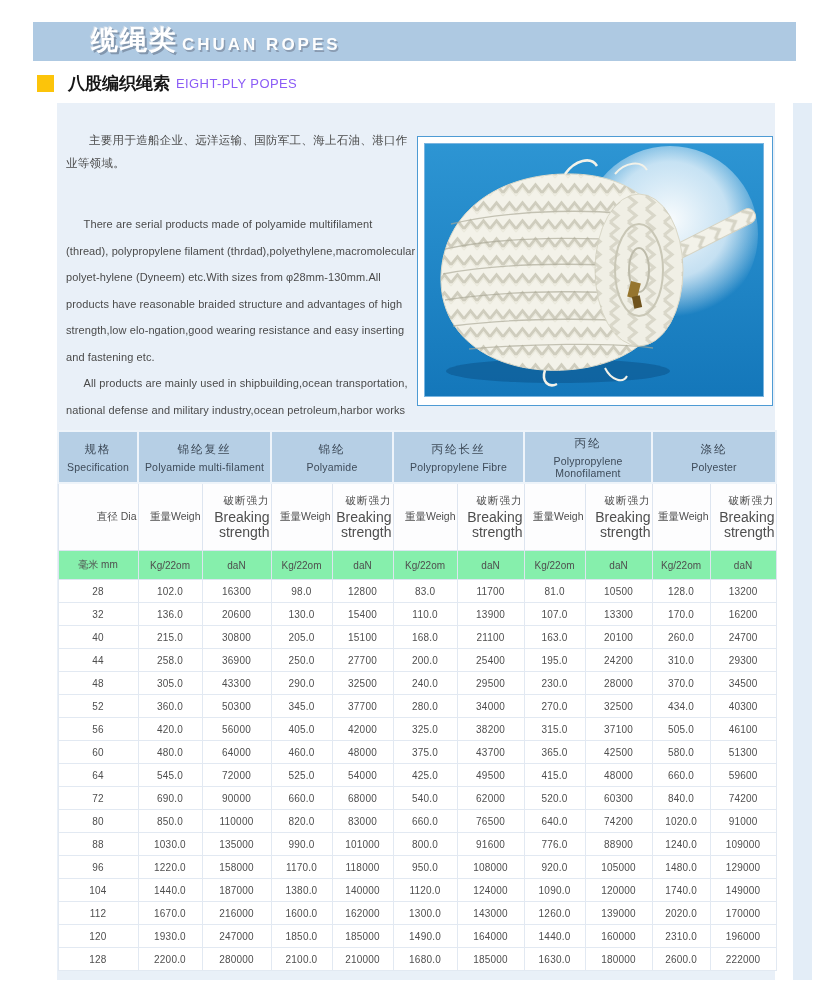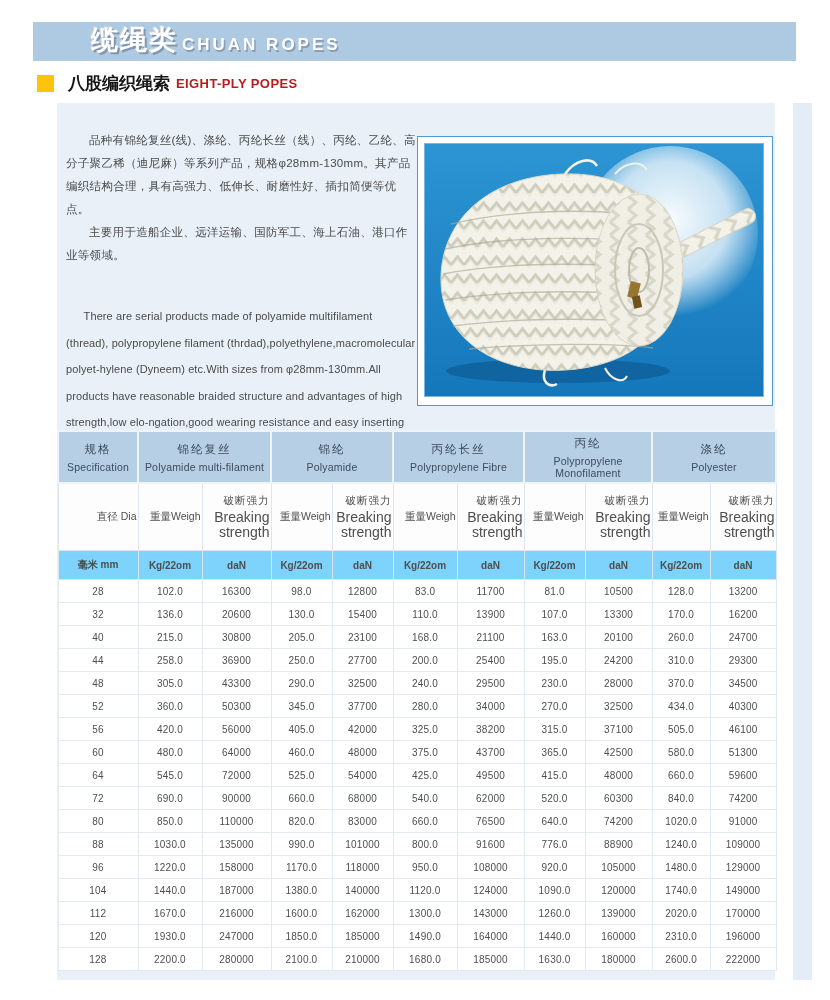--- a/index.html
+++ b/index.html
@@ -8,21 +8,21 @@
   .banner{position:absolute;left:33px;top:22px;width:763px;height:39px;background:#aec9e2;
           display:flex;align-items:flex-end;padding:0 16px 3px 58px;box-sizing:border-box;}
   .t-zh{font-size:27px;font-weight:bold;color:#ffffff;letter-spacing:2px;
         text-shadow:2px 2px 0 #8296ad,-1px -1px 0 #cbd7e4;}
   .t-en{font-size:17px;font-weight:bold;color:#fdfdfd;margin-left:4px;letter-spacing:3px;
         padding-bottom:3px;text-shadow:1.5px 1.5px 0 #8a9cb2;}
 
   .subtitle{position:absolute;left:37px;top:72px;height:22px;display:flex;align-items:center;}
   .bullet{width:17px;height:17px;background:#fcc40a;margin-right:14px;}
   .s-zh{font-size:17px;font-weight:bold;color:#151515;}
-  .s-en{font-size:13px;font-weight:bold;color:#b91c1c;margin-left:6px;letter-spacing:.4px;}
+  .s-en{font-size:13px;font-weight:normal;color:#8b5cf6;margin-left:6px;letter-spacing:.4px;}
 
   .panel{position:absolute;left:57px;top:103px;width:718px;height:877px;background:#e9f0f8;}
   .strip{position:absolute;left:793px;top:103px;width:19px;height:877px;background:#e3edf7;}
 
   .intro{position:absolute;left:9px;top:26px;width:350px;color:#4a4a4a;}
   .intro p{margin:0;}
   .p-zh{font-size:11.5px;line-height:23px;text-indent:2em;letter-spacing:.3px;}
   .p-en{font-size:11px;line-height:26.5px;text-indent:1.6em;letter-spacing:.1px;}
   .gap-en{margin-top:36px !important;}
 
@@ -31,41 +31,40 @@
   .photo{width:340px;height:254px;border:1px solid #7ab5e0;box-sizing:border-box;overflow:hidden;}
 
   table.spec{position:absolute;left:0;top:327px;width:718px;border-collapse:collapse;table-layout:fixed;
              text-align:center;color:#4e4e4e;}
   tr.grp th{background:#b6cfe5;border:2px solid #eef4fa;font-weight:normal;height:48px;color:#3e4b59;}
   .gzh{display:block;font-size:11.5px;margin-bottom:4px;letter-spacing:2px;}
   .gen{display:block;font-size:10.5px;letter-spacing:.2px;}
   tr.subr td{background:#fdfdfe;height:64px;border:1px solid #dde5f0;font-size:10.5px;color:#4e4e4e;text-align:right;}
   .bzh{display:block;margin-bottom:2px;letter-spacing:1px;}
   .ben{display:inline-block;width:58px;line-height:15px;font-size:14px;}
-  tr.unitr td{background:#7dd3fc;height:26px;border:1px solid #dde5f0;font-size:10px;font-weight:bold;}
+  tr.unitr td{background:#86efac;height:26px;border:1px solid #dde5f0;font-size:10px;}
   tbody.rows td{background:#ffffff;height:20px;border:1px solid #e2e9f2;font-size:10px;letter-spacing:.2px;}
 </style>
 </head>
 <body>
 
 <div class="banner">
   <span class="t-zh">缆绳类</span>
   <span class="t-en">CHUAN ROPES</span>
 </div>
 
 <div class="subtitle">
   <span class="bullet"></span>
   <span class="s-zh">八股编织绳索</span>
   <span class="s-en">EIGHT-PLY POPES</span>
 </div>
 
 <div class="panel">
 
   <div class="intro">
-    <p class="p-zh">品种有锦纶复丝(线)、涤纶、丙纶长丝（线）、丙纶、乙纶、高分子聚乙稀（迪尼麻）等系列产品，规格φ28mm-130mm。其产品编织结构合理，具有高强力、低伸长、耐磨性好、插扣简便等优点。</p>
     <p class="p-zh">主要用于造船企业、远洋运输、国防军工、海上石油、港口作业等领域。</p>
     <p class="p-en gap-en">There are serial products made of polyamide multifilament (thread), polypropylene filament (thrdad),polyethylene,macromolecular polyet-hylene (Dyneem) etc.With sizes from φ28mm-130mm.All products have reasonable braided structure and advantages of high strength,low elo-ngation,good wearing resistance and easy inserting and fastening etc.</p>
     <p class="p-en">All products are mainly used in shipbuilding,ocean transportation, national defense and military industry,ocean petroleum,harbor works etc.</p>
   </div>
 
   <div class="photo-frame">
     <div class="photo">
       <svg width="338" height="252" viewBox="0 0 338 252" xmlns="http://www.w3.org/2000/svg">
         <defs>
           <linearGradient id="bgGrad" x1="0" y1="0" x2="0" y2="1">
@@ -242,21 +241,21 @@
           <td>107.0</td>
           <td>13300</td>
           <td>170.0</td>
           <td>16200</td>
         </tr>
         <tr>
           <td>40</td>
           <td>215.0</td>
           <td>30800</td>
           <td>205.0</td>
-          <td>23100</td>
+          <td>15100</td>
           <td>168.0</td>
           <td>21100</td>
           <td>163.0</td>
           <td>20100</td>
           <td>260.0</td>
           <td>24700</td>
         </tr>
         <tr>
           <td>44</td>
           <td>258.0</td>

